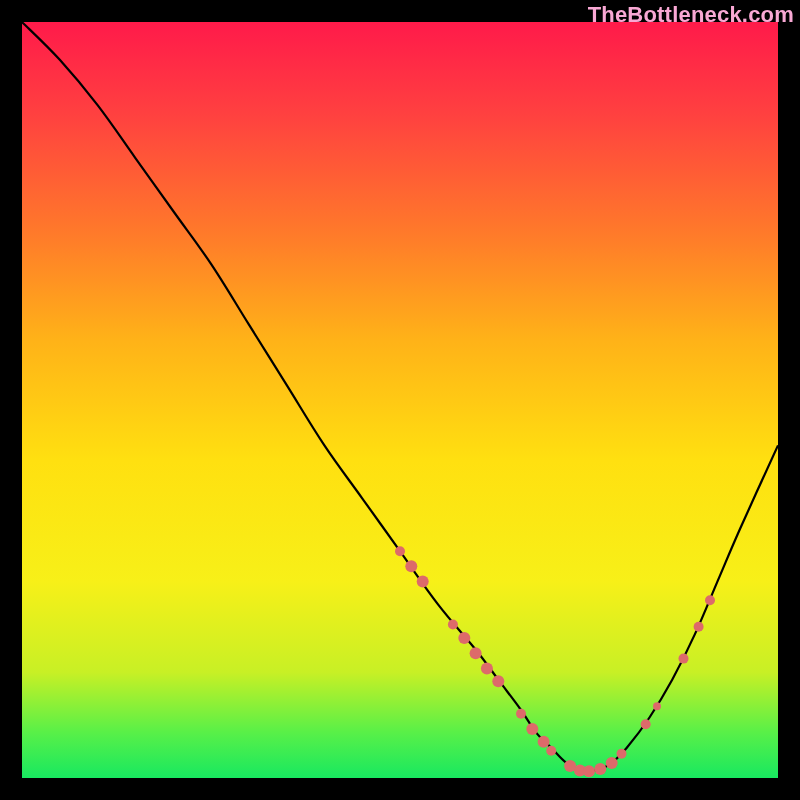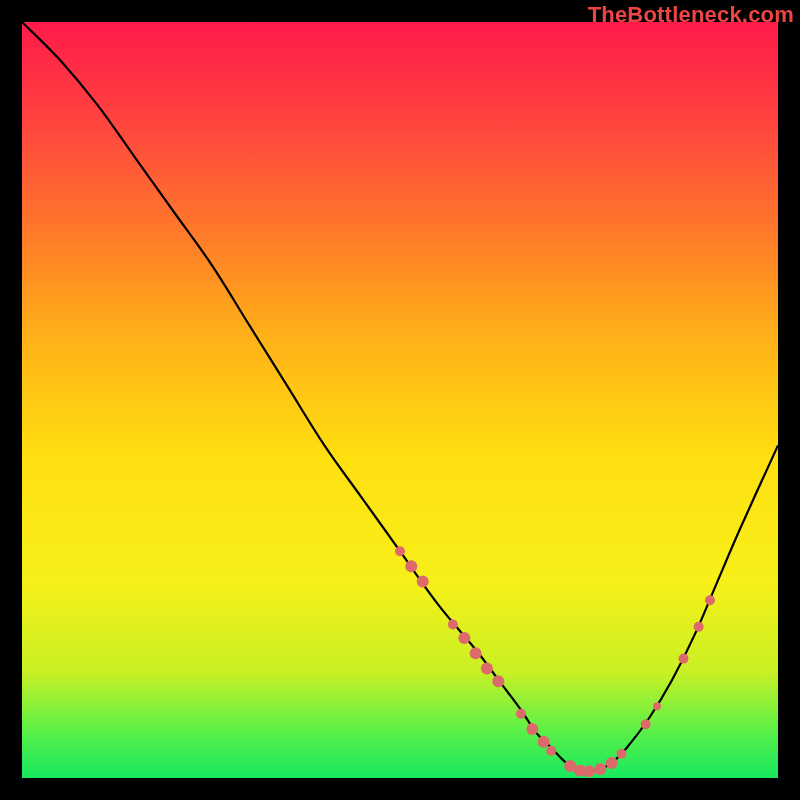--- a/index.html
+++ b/index.html
@@ -30,21 +30,21 @@
       #58f048 94%,
       #18e860 100%
     );
   }
   .watermark {
     position: absolute;
     top: 2px;
     right: 6px;
     font-size: 22px;
     font-weight: 600;
-    color: #ef4444;
+    color: #f9a8d4;
     letter-spacing: 0.2px;
     user-select: none;
   }
   svg.plot {
     position: absolute;
     left: 0;
     top: 0;
     width: 756px;
     height: 756px;
     overflow: visible;

